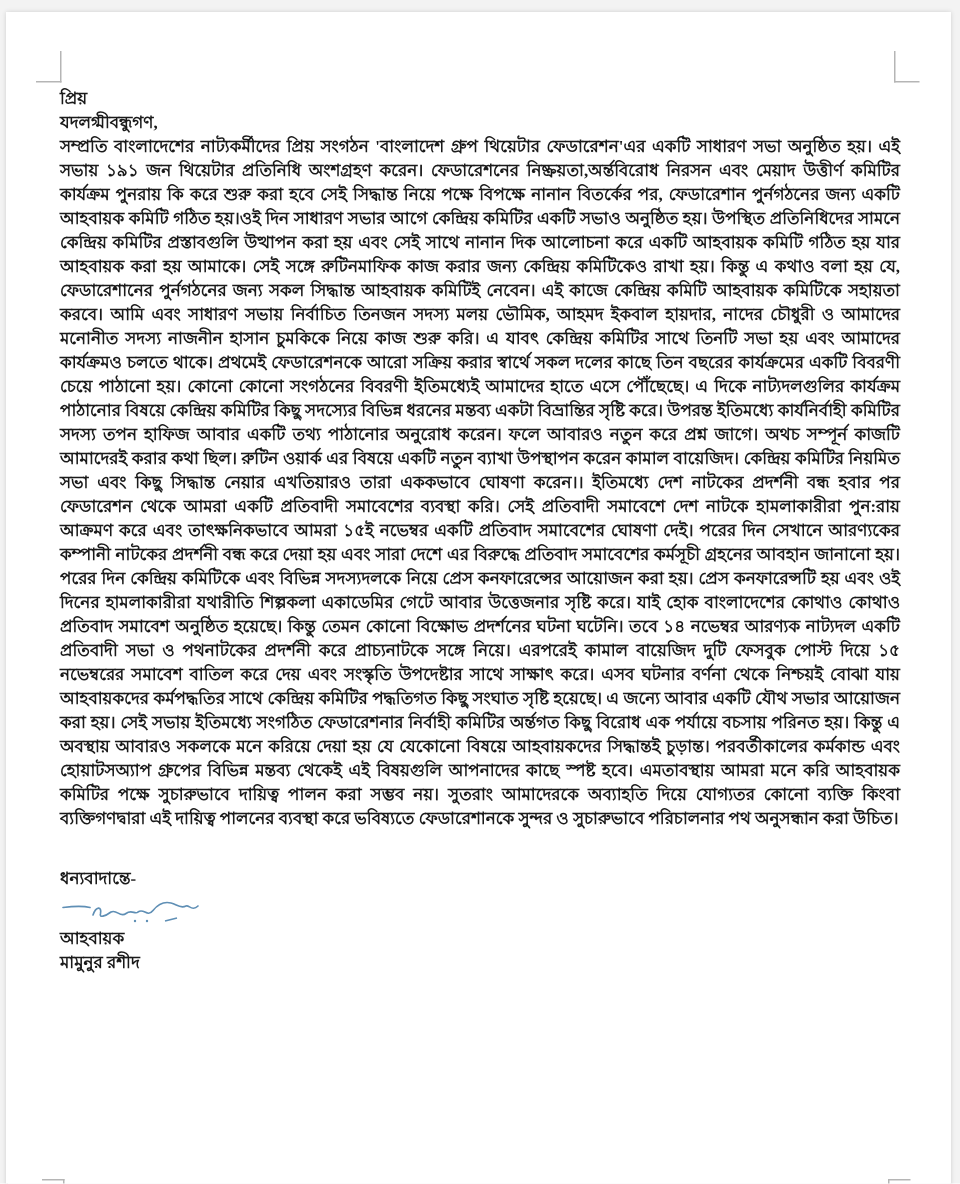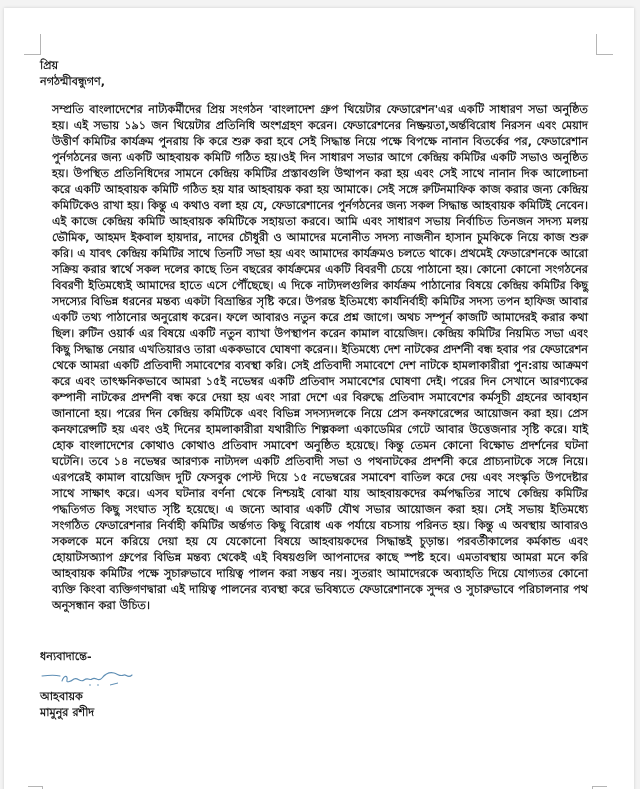--- a/index.html
+++ b/index.html
@@ -3,41 +3,41 @@
 <meta charset="utf-8">
 <style>
   html, body { margin:0; padding:0; }
   body { width:640px; height:789px; background:#f3f3f3; overflow:hidden; position:relative; font-family:"DejaVu Sans", sans-serif; }
   .page { position:absolute; left:4px; top:8px; width:630px; height:790px; background:#fff; box-shadow:0 0 3px rgba(0,0,0,0.15); }
   .crop { position:absolute; border-color:#b5b5b5; border-style:solid; border-width:0; }
   .crop.tl { left:20px; top:26px; width:16px; height:20px; border-right-width:1px; border-bottom-width:1px; }
   .crop.tr { left:592px; top:26px; width:16px; height:20px; border-left-width:1px; border-bottom-width:1px; }
   .crop.bl { left:24px; top:778px; width:14px; height:10px; border-top-width:1px; border-right-width:1px; }
   .crop.br { left:588px; top:778px; width:14px; height:10px; border-top-width:1px; border-left-width:1px; }
-  .content { position:absolute; left:40px; top:58px; width:560px; color:#1a1a1a; font-size:11.2px; line-height:16px; font-weight:bold; }
+  .content { position:absolute; left:40px; top:58px; width:560px; color:#1a1a1a; font-size:11.2px; line-height:16px; font-weight:bold;font-family:Liberation Serif, serif; }
   .salutation div { line-height:16px; }
-  .body-text { text-align:justify; margin:12px; }
-  .closing { margin-top:35px; }
+  .body-text { text-align:justify; margin:0; }
+  .closing { margin-top:24px; }
   .signature { height:22px; margin:2px 0 0 0; }
   .signature svg { display:block; }
 </style>
 </head>
 <body>
 
 <div class="page">
   <div class="crop tl"></div>
   <div class="crop tr"></div>
   <div class="crop bl"></div>
   <div class="crop br"></div>
 </div>
 
 <div class="content">
   <div class="salutation">
     <div>প্রিয়</div>
-    <div>নগঠন্মীবন্ধুগণ,</div>
+    <div>যদলগ্মীবন্ধুগণ,</div>
   </div>
   <p class="body-text">সম্প্রতি বাংলাদেশের নাট্যকর্মীদের প্রিয় সংগঠন 'বাংলাদেশ গ্রুপ থিয়েটার ফেডারেশন'এর একটি সাধারণ সভা অনুষ্ঠিত হয়। এই সভায় ১৯১ জন থিয়েটার প্রতিনিধি অংশগ্রহণ করেন। ফেডারেশনের নিষ্ক্রয়তা,অর্ন্তবিরোধ নিরসন এবং মেয়াদ উত্তীর্ণ কমিটির কার্যক্রম পুনরায় কি করে শুরু করা হবে সেই সিদ্ধান্ত নিয়ে পক্ষে বিপক্ষে নানান বিতর্কের পর, ফেডারেশান পুর্নগঠনের জন্য একটি আহবায়ক কমিটি গঠিত হয়।ওই দিন সাধারণ সভার আগে কেন্দ্রিয় কমিটির একটি সভাও অনুষ্ঠিত হয়। উপস্থিত প্রতিনিধিদের সামনে কেন্দ্রিয় কমিটির প্রস্তাবগুলি উত্থাপন করা হয় এবং সেই সাথে নানান দিক আলোচনা করে একটি আহবায়ক কমিটি গঠিত হয় যার আহবায়ক করা হয় আমাকে। সেই সঙ্গে রুটিনমাফিক কাজ করার জন্য কেন্দ্রিয় কমিটিকেও রাখা হয়। কিন্তু এ কথাও বলা হয় যে, ফেডারেশানের পুর্নগঠনের জন্য সকল সিদ্ধান্ত আহবায়ক কমিটিই নেবেন। এই কাজে কেন্দ্রিয় কমিটি আহবায়ক কমিটিকে সহায়তা করবে। আমি এবং সাধারণ সভায় নির্বাচিত তিনজন সদস্য মলয় ভৌমিক, আহমদ ইকবাল হায়দার, নাদের চৌধুরী ও আমাদের মনোনীত সদস্য নাজনীন হাসান চুমকিকে নিয়ে কাজ শুরু করি। এ যাবৎ কেন্দ্রিয় কমিটির সাথে তিনটি সভা হয় এবং আমাদের কার্যক্রমও চলতে থাকে। প্রথমেই ফেডারেশনকে আরো সক্রিয় করার স্বার্থে সকল দলের কাছে তিন বছরের কার্যক্রমের একটি বিবরণী চেয়ে পাঠানো হয়। কোনো কোনো সংগঠনের বিবরণী ইতিমধ্যেই আমাদের হাতে এসে পৌঁছেছে। এ দিকে নাট্যদলগুলির কার্যক্রম পাঠানোর বিষয়ে কেন্দ্রিয় কমিটির কিছু সদস্যের বিভিন্ন ধরনের মন্তব্য একটা বিভ্রান্তির সৃষ্টি করে। উপরন্ত ইতিমধ্যে কার্যনির্বাহী কমিটির সদস্য তপন হাফিজ আবার একটি তথ্য পাঠানোর অনুরোধ করেন। ফলে আবারও নতুন করে প্রশ্ন জাগে। অথচ সম্পূর্ন কাজটি আমাদেরই করার কথা ছিল। রুটিন ওয়ার্ক এর বিষয়ে একটি নতুন ব্যাখা উপস্থাপন করেন কামাল বায়েজিদ। কেন্দ্রিয় কমিটির নিয়মিত সভা এবং কিছু সিদ্ধান্ত নেয়ার এখতিয়ারও তারা এককভাবে ঘোষণা করেন।। ইতিমধ্যে দেশ নাটকের প্রদর্শনী বন্ধ হবার পর ফেডারেশন থেকে আমরা একটি প্রতিবাদী সমাবেশের ব্যবস্থা করি। সেই প্রতিবাদী সমাবেশে দেশ নাটকে হামলাকারীরা পুন:রায় আক্রমণ করে এবং তাৎক্ষনিকভাবে আমরা ১৫ই নভেম্বর একটি প্রতিবাদ সমাবেশের ঘোষণা দেই। পরের দিন সেখানে আরণ্যকের কম্পানী নাটকের প্রদর্শনী বন্ধ করে দেয়া হয় এবং সারা দেশে এর বিরুদ্ধে প্রতিবাদ সমাবেশের কর্মসূচী গ্রহনের আবহান জানানো হয়। পরের দিন কেন্দ্রিয় কমিটিকে এবং বিভিন্ন সদস্যদলকে নিয়ে প্রেস কনফারেন্সের আয়োজন করা হয়। প্রেস কনফারেন্সটি হয় এবং ওই দিনের হামলাকারীরা যথারীতি শিল্পকলা একাডেমির গেটে আবার উত্তেজনার সৃষ্টি করে। যাই হোক বাংলাদেশের কোথাও কোথাও প্রতিবাদ সমাবেশ অনুষ্ঠিত হয়েছে। কিন্তু তেমন কোনো বিক্ষোভ প্রদর্শনের ঘটনা ঘটেনি। তবে ১৪ নভেম্বর আরণ্যক নাট্যদল একটি প্রতিবাদী সভা ও পথনাটকের প্রদর্শনী করে প্রাচ্যনাটকে সঙ্গে নিয়ে। এরপরেই কামাল বায়েজিদ দুটি ফেসবুক পোস্ট দিয়ে ১৫ নভেম্বরের সমাবেশ বাতিল করে দেয় এবং সংস্কৃতি উপদেষ্টার সাথে সাক্ষাৎ করে। এসব ঘটনার বর্ণনা থেকে নিশ্চয়ই বোঝা যায় আহবায়কদের কর্মপদ্ধতির সাথে কেন্দ্রিয় কমিটির পদ্ধতিগত কিছু সংঘাত সৃষ্টি হয়েছে। এ জন্যে আবার একটি যৌথ সভার আয়োজন করা হয়। সেই সভায় ইতিমধ্যে সংগঠিত ফেডারেশনার নির্বাহী কমিটির অর্ন্তগত কিছু বিরোধ এক পর্যায়ে বচসায় পরিনত হয়। কিন্তু এ অবস্থায় আবারও সকলকে মনে করিয়ে দেয়া হয় যে যেকোনো বিষয়ে আহবায়কদের সিদ্ধান্তই চুড়ান্ত। পরবর্তীকালের কর্মকান্ড এবং হোয়াটসঅ্যাপ গ্রুপের বিভিন্ন মন্তব্য থেকেই এই বিষয়গুলি আপনাদের কাছে স্পষ্ট হবে। এমতাবস্থায় আমরা মনে করি আহবায়ক কমিটির পক্ষে সুচারুভাবে দায়িত্ব পালন করা সম্ভব নয়। সুতরাং আমাদেরকে অব্যাহতি দিয়ে যোগ্যতর কোনো ব্যক্তি কিংবা ব্যক্তিগণদ্বারা এই দায়িত্ব পালনের ব্যবস্থা করে ভবিষ্যতে ফেডারেশানকে সুন্দর ও সুচারুভাবে পরিচালনার পথ অনুসন্ধান করা উচিত।</p>
 
   <div class="closing">ধন্যবাদান্তে-</div>
   <div class="signature">
     <svg width="120" height="22" viewBox="0 0 120 22">
       <path d="M2 9 C10 8, 16 8, 20 9 M22 14 C24 8, 28 8, 27 13 C26 16, 30 15, 34 12 C38 10, 40 16, 44 13 C48 10, 50 14, 52 12 C56 9, 58 16, 62 11 C66 6, 70 5, 74 6 C78 7, 80 10, 84 8 C86 7, 88 12, 92 8" fill="none" stroke="#5f8fb5" stroke-width="1.1" stroke-linecap="round"></path>
       <path d="M70 18 L78 16" stroke="#5f8fb5" stroke-width="1" fill="none"></path>
       <circle cx="50" cy="18" r="0.8" fill="#5f8fb5"></circle>
       <circle cx="58" cy="18" r="0.8" fill="#5f8fb5"></circle>

